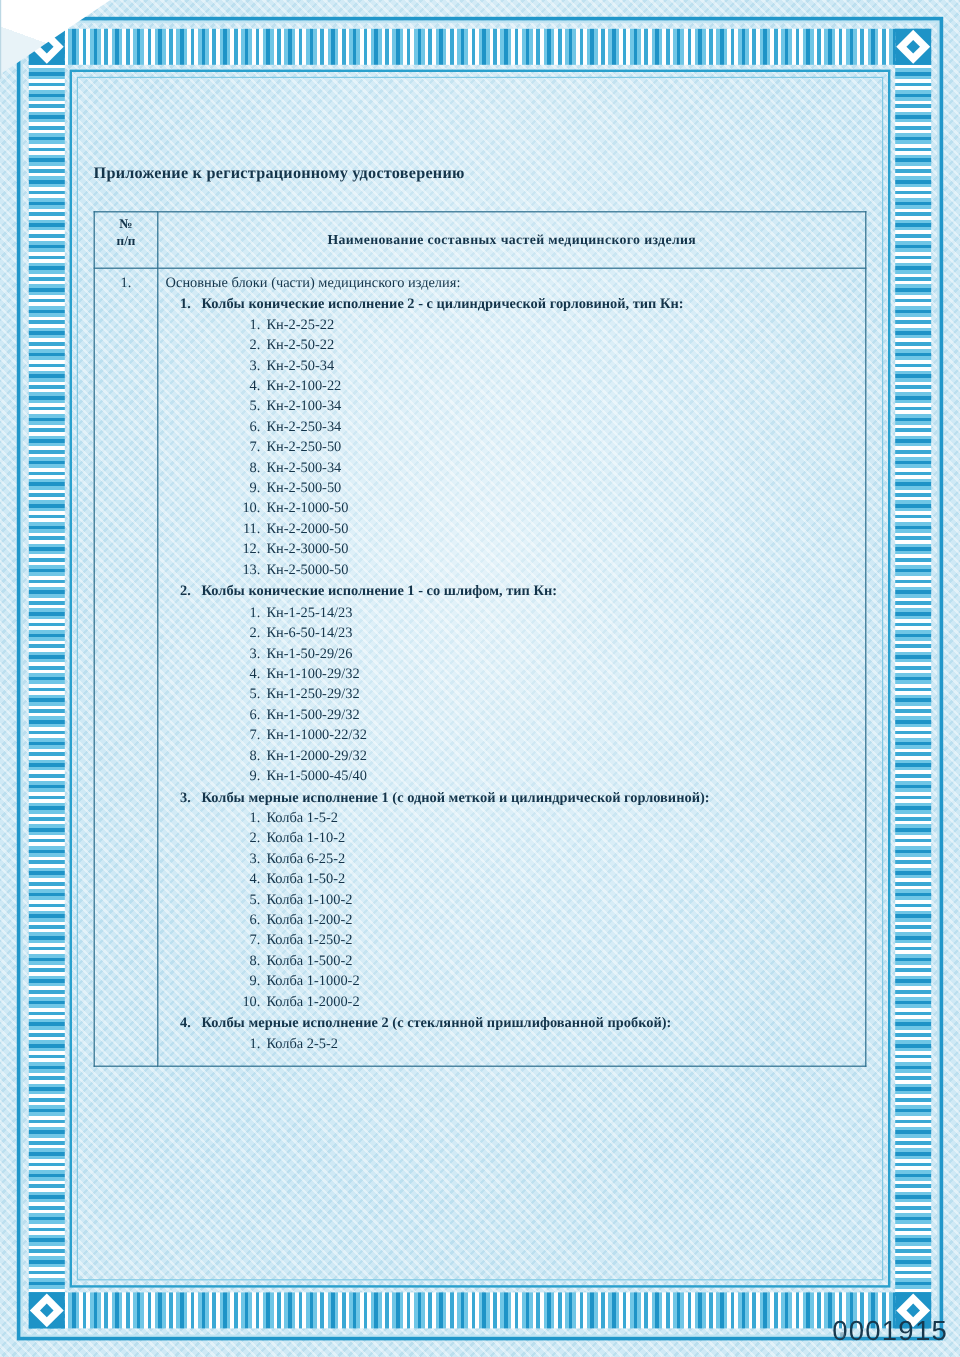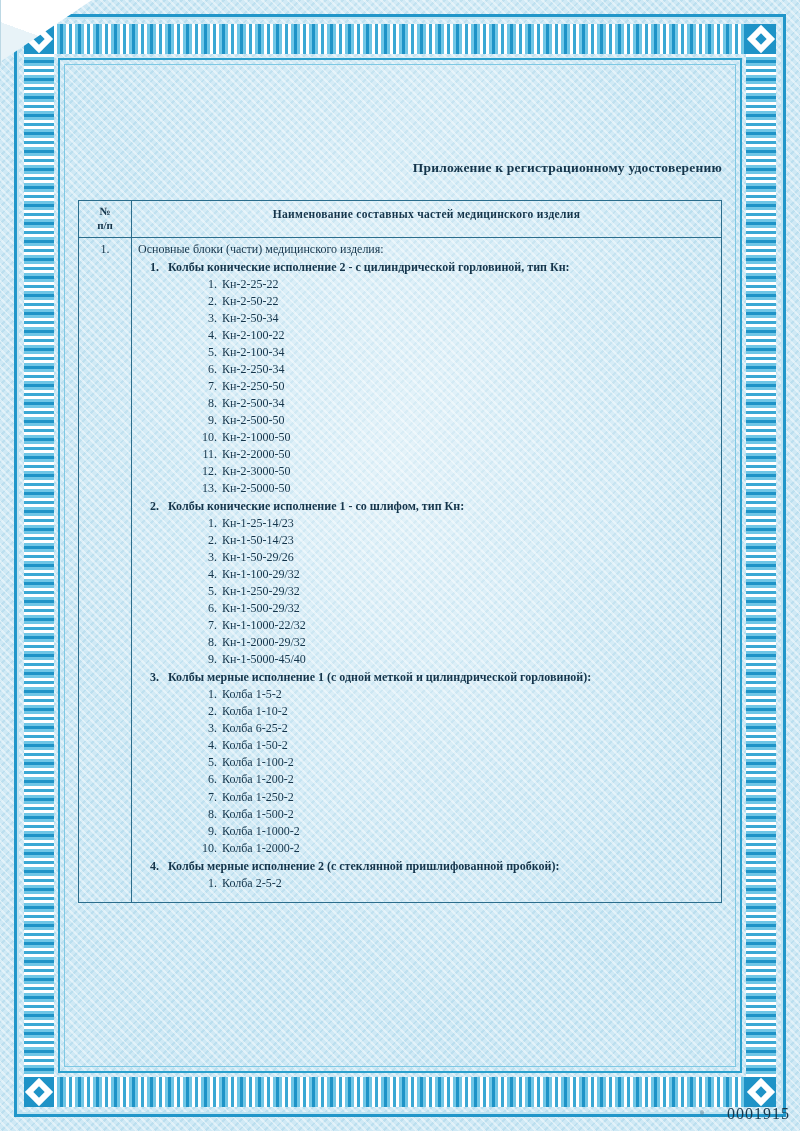--- a/index.html
+++ b/index.html
@@ -133,25 +133,25 @@
 
   
   .content {
     position: absolute;
     left: 78px; top: 78px; right: 78px; bottom: 78px;
     z-index: 20;
     color: #14344a;
   }
 
   .doc-title {
-    text-align: right;
+    text-align: left;
     font-weight: bold;
     font-size: 13.5px;
     letter-spacing: .2px;
-    margin-top: 82px;
+    margin-top: 58px;
   }
   .doc-number {
     text-align: center;
     font-weight: bold;
     font-size: 14px;
     letter-spacing: .6px;
     margin-top: 26px;
   }
 
   table.parts {
@@ -170,21 +170,21 @@
     font-weight: bold;
     font-size: 11px;
     line-height: 1.25;
     padding: 4px 2px;
   }
   th.col-name {
     text-align: center;
     font-weight: bold;
     font-size: 11.5px;
     letter-spacing: .3px;
-    padding: 7px 6px;
+    padding: 17px 6px;
   }
   td.cell-num {
     text-align: center;
     font-size: 12px;
     padding-top: 4px;
   }
   td.cell-body {
     padding: 3px 2px 10px 6px;
     font-size: 12px;
     line-height: 1.42;
@@ -212,22 +212,22 @@
     display: flex;
     gap: 5px;
     white-space: nowrap;
   }
   .item .inum { display: inline-block; min-width: 17px; text-align: right; }
 
   .serial {
     position: absolute;
     right: 10px;
     bottom: 8px;
-    font-family: Liberation Serif, serif;
-    font-size: 16px;
+    font-family: Liberation Sans, sans-serif;
+    font-size: 23px;
     letter-spacing: 1px;
     color: #17384d;
     z-index: 25;
   }
 
   
   .speck {
     position: absolute;
     left: 700px; top: 1110px;
     width: 4px; height: 5px;
@@ -343,21 +343,21 @@
               <span class="gnum">2.</span>
               <span class="gtext">Колбы конические исполнение 1 - со шлифом, тип Кн:</span>
             </div>
             <div class="items">
               <div class="item">
                   <span class="inum">1.</span>
                   <span>Кн-1-25-14/23</span>
                 </div>
               <div class="item">
                   <span class="inum">2.</span>
-                  <span>Кн-1-50-14/23</span>
+                  <span>Кн-6-50-14/23</span>
                 </div>
               <div class="item">
                   <span class="inum">3.</span>
                   <span>Кн-1-50-29/26</span>
                 </div>
               <div class="item">
                   <span class="inum">4.</span>
                   <span>Кн-1-100-29/32</span>
                 </div>
               <div class="item">

